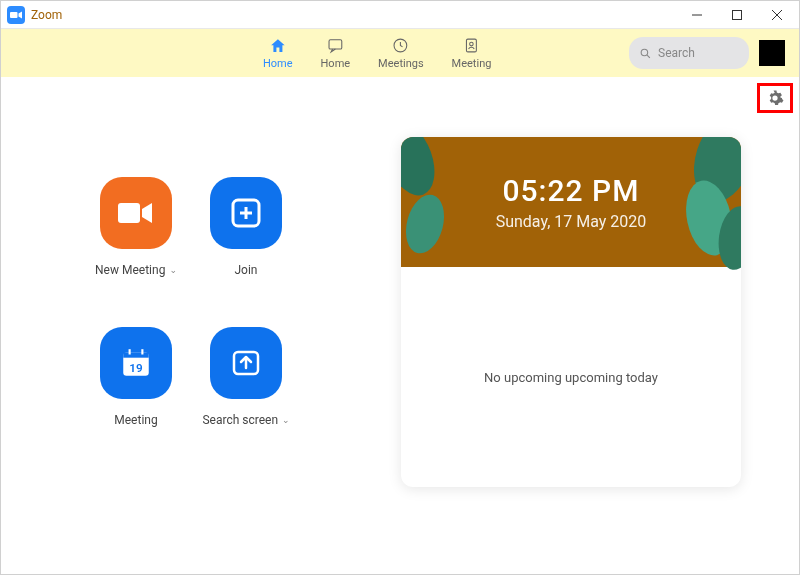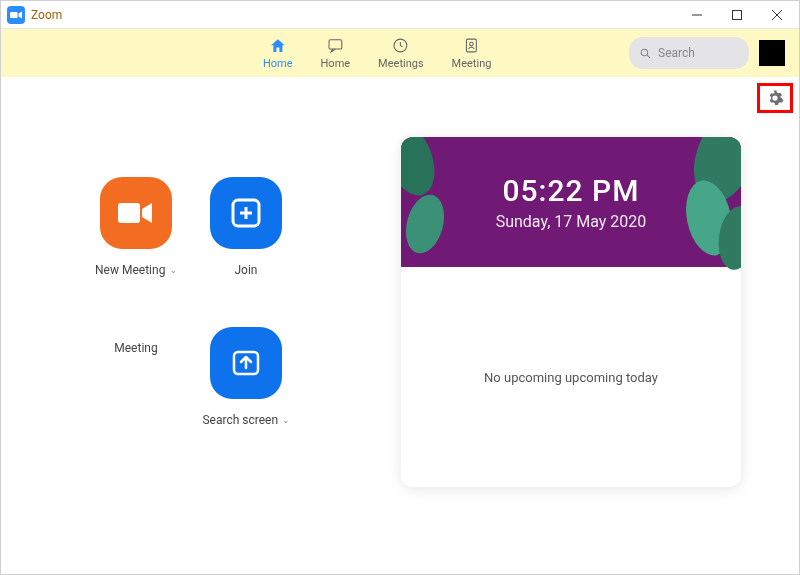--- a/index.html
+++ b/index.html
@@ -33,21 +33,21 @@
     .action-grid { display: grid; grid-template-columns: 110px 110px; grid-template-rows: 140px 140px; gap: 10px 0px; }
     .action-cell { display: flex; flex-direction: column; align-items: center; text-align: center; }
     .action-btn { width: 72px; height: 72px; border-radius: 22px; display: flex; align-items: center; justify-content: center; cursor: pointer; }
     .action-btn.orange { background: #f26d21; }
     .action-btn.blue { background: #0e72ed; }
     .action-label { margin-top: 14px; font-size: 12px; color: #444; display: flex; align-items: center; gap: 4px; }
     .chev { font-size: 9px; color: #888; }
 
     .right-pane { flex: 1; padding: 60px 50px 30px 0; }
     .info-card { width: 340px; height: 350px; border-radius: 12px; overflow: hidden; box-shadow: 0 2px 14px rgba(0,0,0,0.1); background: #fff; }
-    .info-banner { height: 130px; background: #701a75; position: relative; display: flex; flex-direction: column; align-items: center; justify-content: center; color: #fff; }
+    .info-banner { height: 130px; background: #a16207; position: relative; display: flex; flex-direction: column; align-items: center; justify-content: center; color: #fff; }
     .banner-time { font-size: 30px; font-weight: 500; letter-spacing: 1px; }
     .banner-date { font-size: 16px; margin-top: 4px; opacity: 0.9; }
     .info-body { height: 220px; display: flex; align-items: center; justify-content: center; color: #555; font-size: 13px; }
 
     
     .leaf { position: absolute; }
     .leaf1 { left: -6px; top: -8px; }
     .leaf2 { right: -8px; top: -4px; }
   </style>
 </head>
@@ -166,20 +166,29 @@
                 <line x1="16" y1="10" x2="16" y2="22"></line>
                 <line x1="10" y1="16" x2="22" y2="16"></line>
               </svg>
           </div>
           <div class="action-label">
             <span>Join</span>
           </div>
         </div>
 
         <div class="action-cell">
+          <div class="action-btn blue">
+            <svg viewBox="0 0 32 32" width="34" height="34">
+              <rect x="4" y="6" width="24" height="22" rx="3" fill="#fff"></rect>
+              <rect x="4" y="6" width="24" height="5" fill="#0e72ed"></rect>
+              <line x1="10" y1="3" x2="10" y2="8" stroke="#fff" stroke-width="2"></line>
+              <line x1="22" y1="3" x2="22" y2="8" stroke="#fff" stroke-width="2"></line>
+              <text x="16" y="24" font-size="11" text-anchor="middle" fill="#0e72ed" font-weight="600">19</text>
+            </svg>
+          </div>
           <div class="action-label">
             <span>Meeting</span>
           </div>
         </div>
 
         <div class="action-cell">
           <div class="action-btn blue">
             <svg viewBox="0 0 32 32" width="32" height="32" fill="none" stroke="#fff" stroke-width="2.5">
                 <rect x="4" y="5" width="24" height="22" rx="4"></rect>
                 <path d="M16 21 V11 M11 15 L16 10 L21 15" stroke-linecap="round" stroke-linejoin="round"></path>

